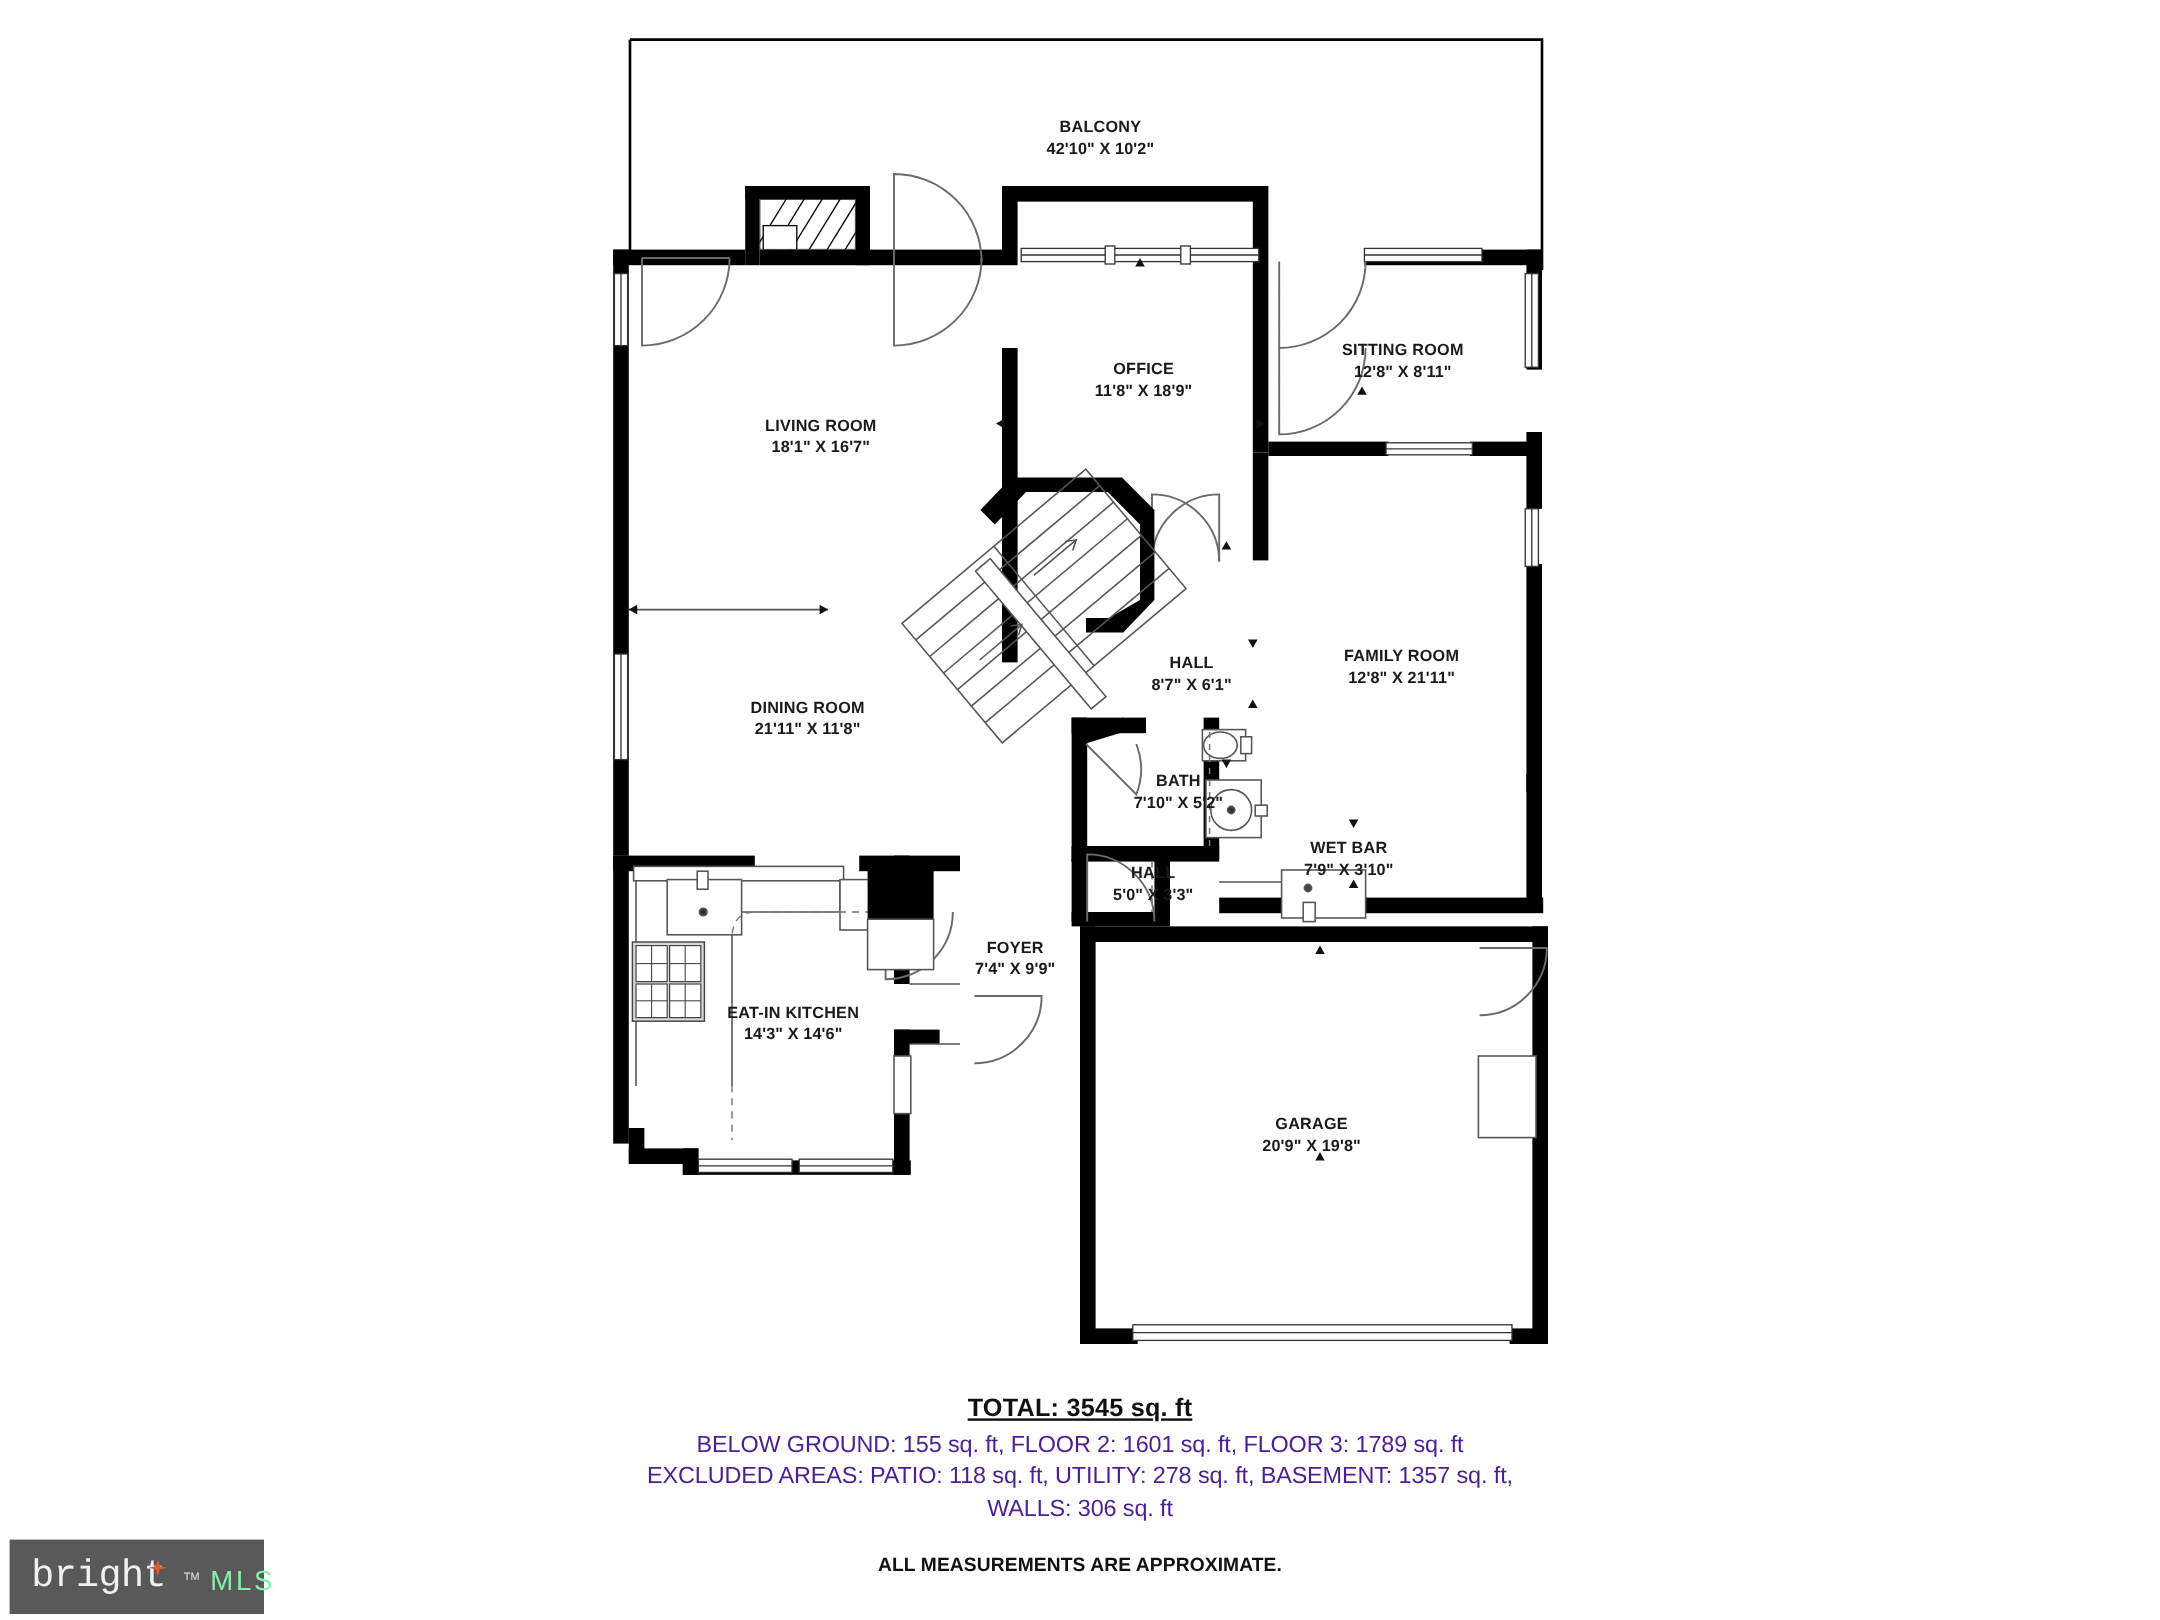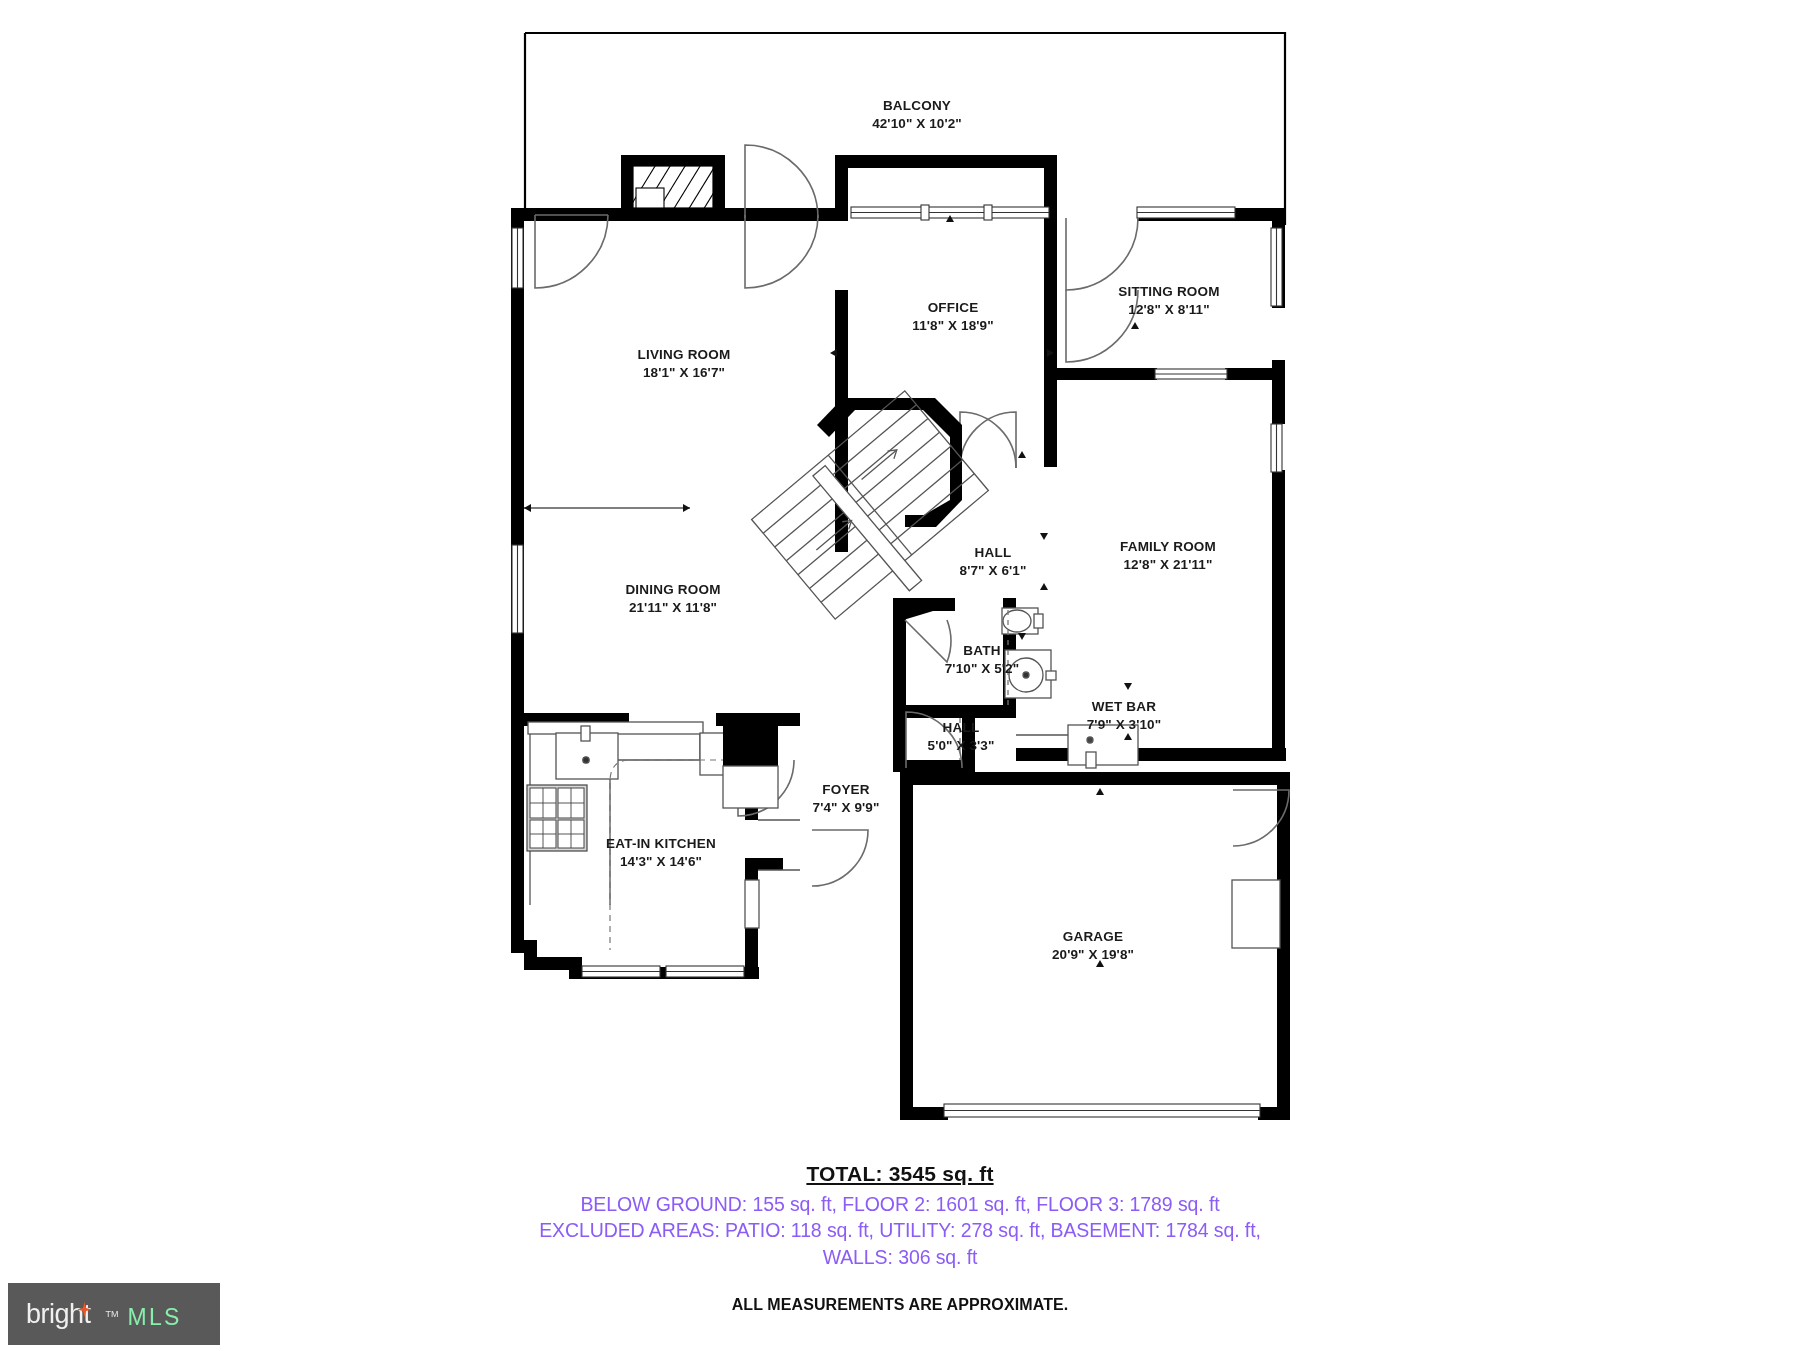--- a/index.html
+++ b/index.html
@@ -50,43 +50,43 @@
     margin: 0 0 3px 0;
     line-height: 1.35;
     text-decoration: underline;
   }
   #summary .line {
     font-size: 19.5px;
     font-weight: normal;
     letter-spacing: -0.1px;
     line-height: 1.34;
     margin: 0;
-    color: #8b5cf6;
+    color: #4c1d95;
   }
   #summary .approx {
     font-size: 16px;
     font-weight: bold;
     letter-spacing: 0.1px;
     margin-top: 26px;
   }
   #logo {
     position: absolute;
     left: 8px;
     top: 1283px;
     width: 212px;
     height: 62px;
     background: #595959;
     display: flex;
     align-items: center;
     padding-left: 18px;
   }
   .logo-word {
     position: relative;
-    font-family: Liberation Sans, sans-serif;
-    font-size: 27px;
+    font-family: Liberation Mono, monospace;
+    font-size: 32px;
     color: #f2f0ee;
     line-height: 1;
     letter-spacing: -0.5px;
   }
   .logo-star {
     position: absolute;
     right: -1px;
     top: 1px;
     width: 15px;
     height: 15px;
@@ -453,21 +453,21 @@
       <text class="rlabel rlabel-dim" x="661" y="866">14'3" X 14'6"</text>
 
       <text class="rlabel rlabel-name" x="1093" y="941">GARAGE</text>
       <text class="rlabel rlabel-dim" x="1093" y="959">20'9" X 19'8"</text>
     </g>
   </svg>
 
   <div id="summary">
     <p class="total">TOTAL: 3545 sq. ft</p>
     <p class="line">BELOW GROUND: 155 sq. ft, FLOOR 2: 1601 sq. ft, FLOOR 3: 1789 sq. ft</p>
-    <p class="line">EXCLUDED AREAS: PATIO: 118 sq. ft, UTILITY: 278 sq. ft, BASEMENT: 1784 sq. ft,</p>
+    <p class="line">EXCLUDED AREAS: PATIO: 118 sq. ft, UTILITY: 278 sq. ft, BASEMENT: 1357 sq. ft,</p>
     <p class="line">WALLS: 306 sq. ft</p>
     <p class="approx">ALL MEASUREMENTS ARE APPROXIMATE.</p>
   </div>
 
   <div id="logo">
     <span class="logo-word">
       <span>bright</span>
       <svg class="logo-star" viewBox="0 0 20 20">
         <path d="M10 0 L12 8 L20 10 L12 12 L10 20 L8 12 L0 10 L8 8 Z" fill="#e8562a"></path>
       </svg>

